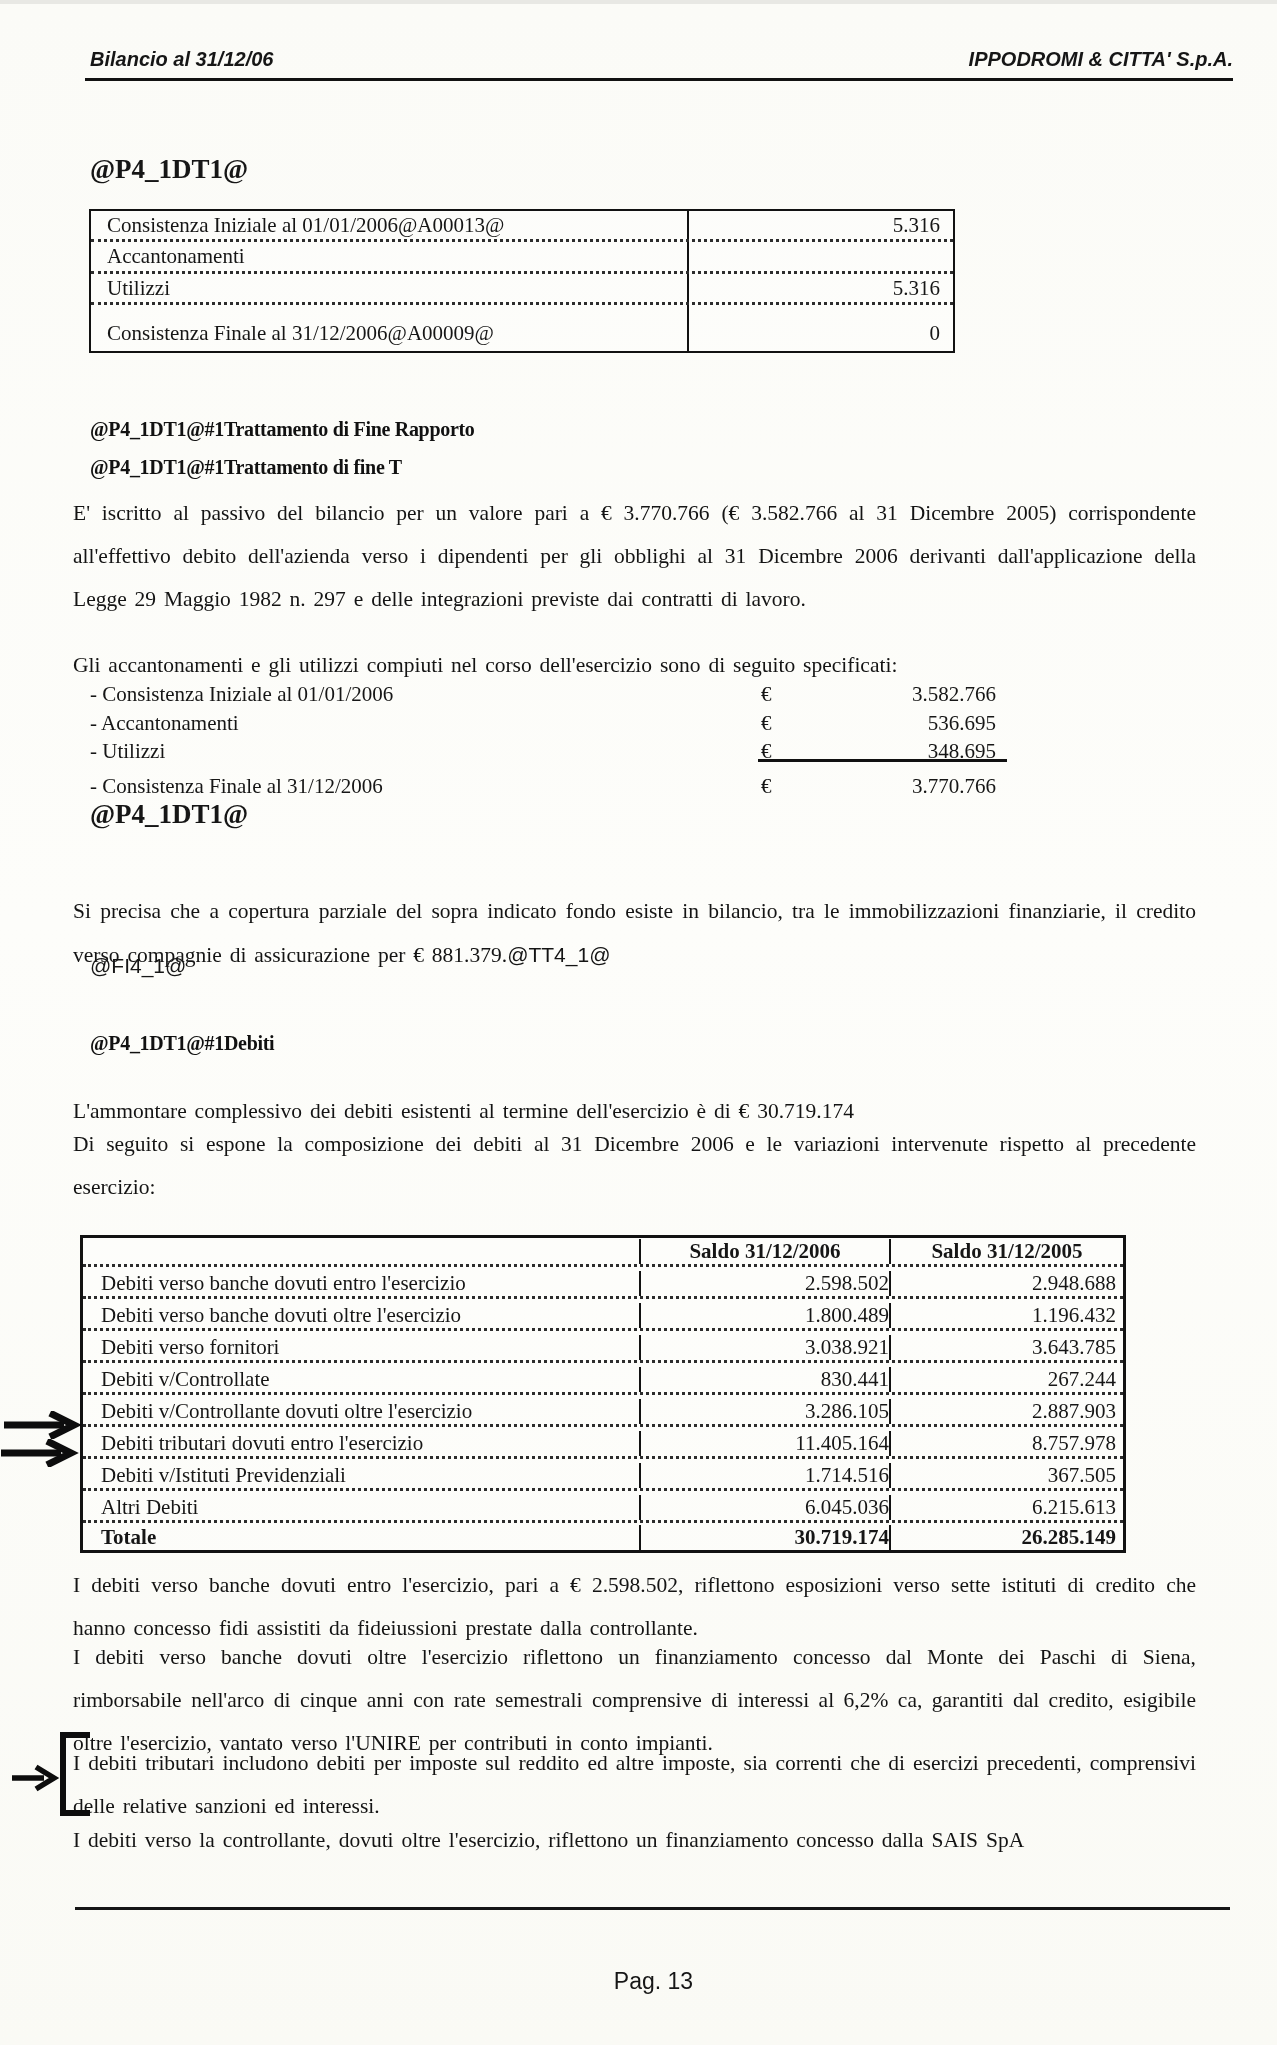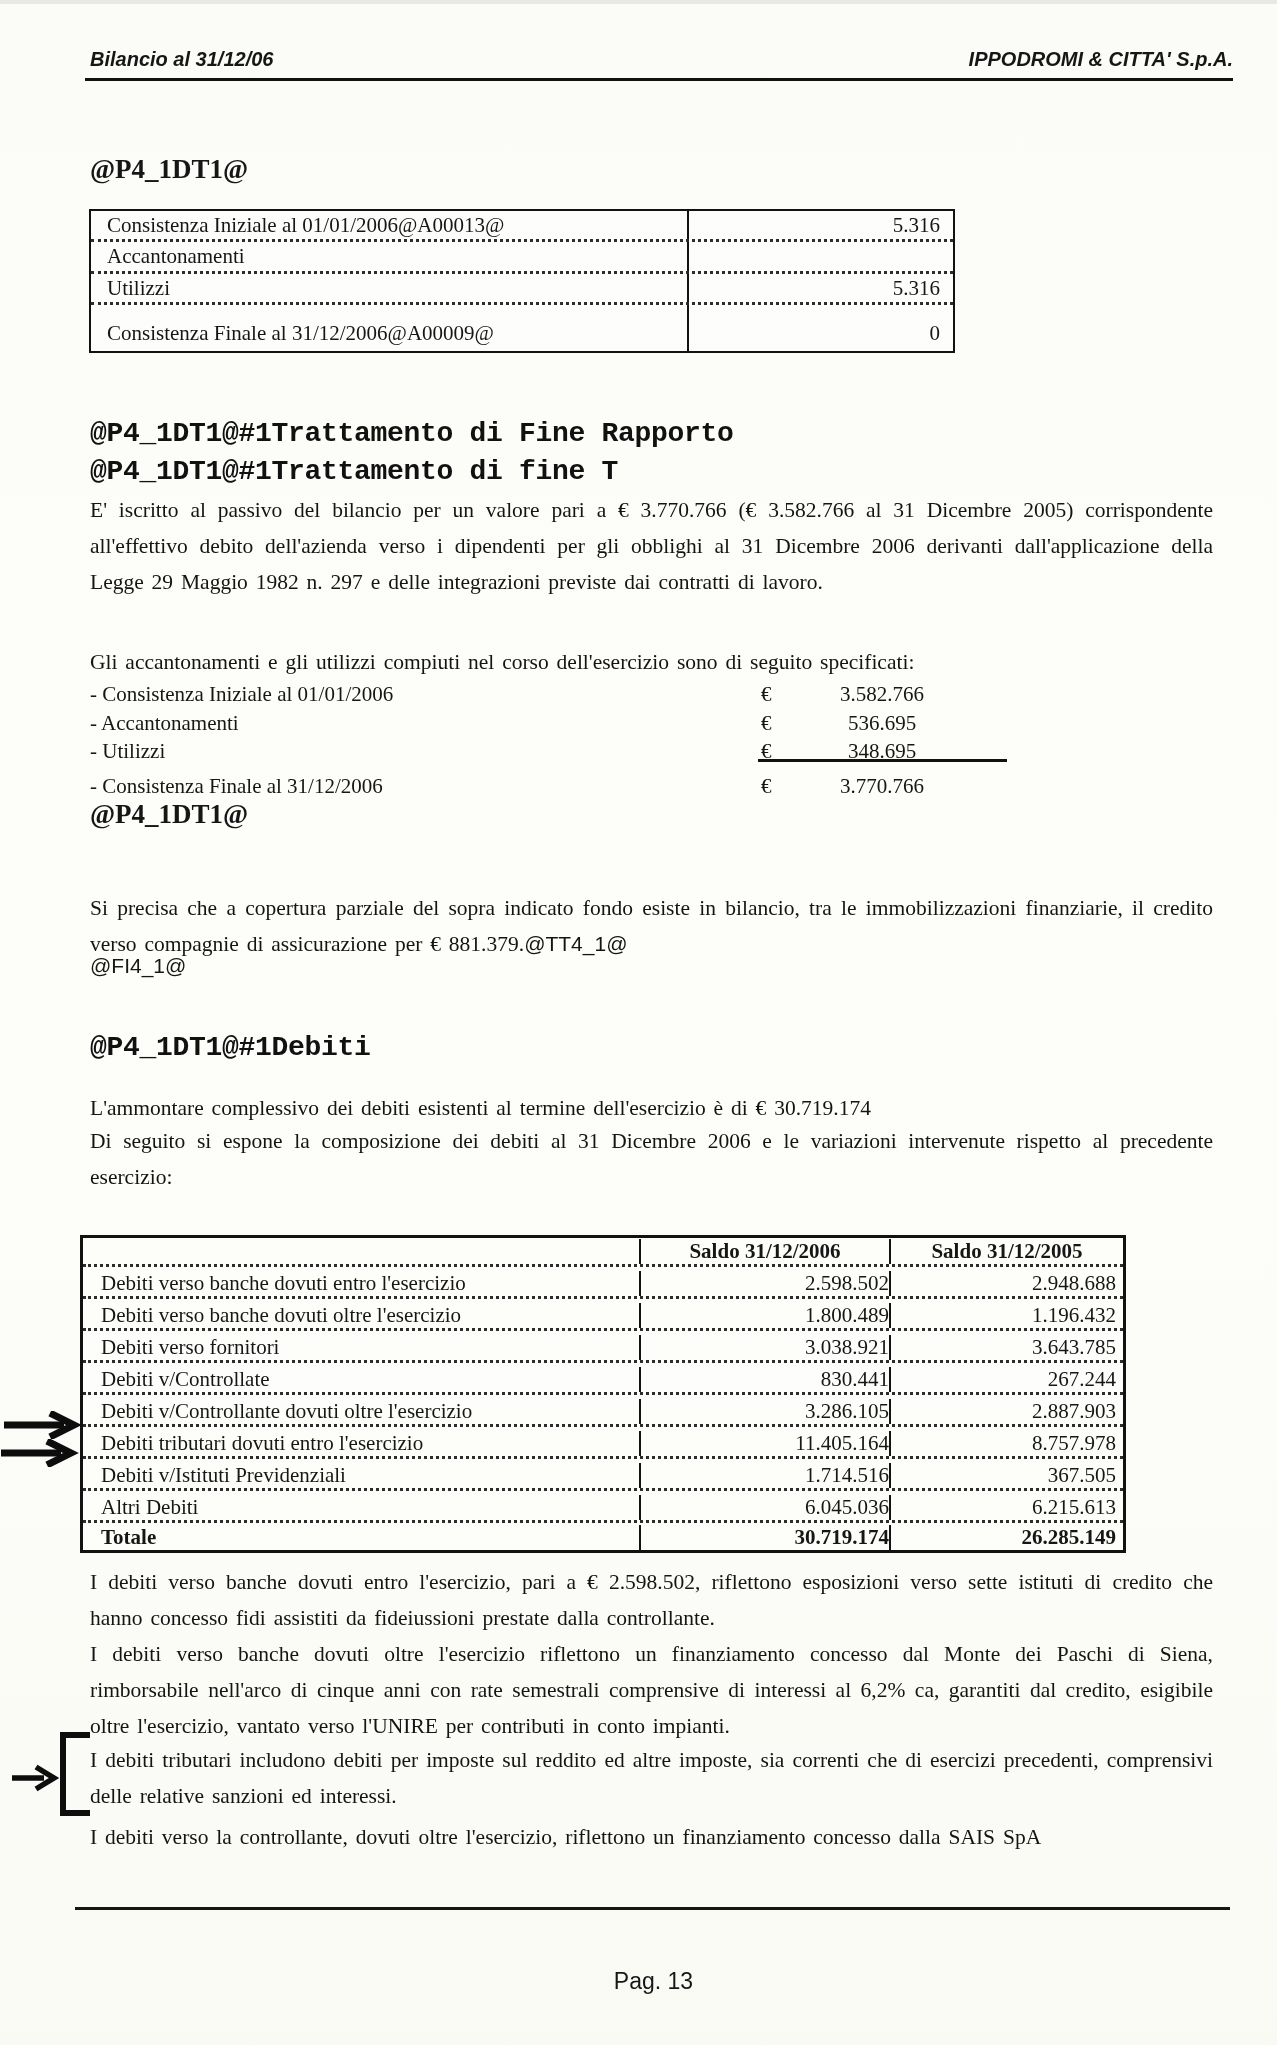--- a/index.html
+++ b/index.html
@@ -19,47 +19,47 @@
   .hdr-right{right:44px;top:44px;font:italic 700 20px "Liberation Sans",sans-serif;}
   .hdr-rule{left:85px;top:74px;width:1148px;height:3px;background:#121212;}
   .ftr-rule{left:75px;top:1903px;width:1155px;height:3px;background:#161616;}
   .ftr-page{left:30px;top:1964px;width:1247px;text-align:center;
             font:400 23px "Liberation Sans",sans-serif;}
 
   
   .tag{font-weight:700;font-size:27px;font-family:"Liberation Serif",serif;}
 
   
-  .h-sans{font-family:Liberation Mono, monospace;font-weight:700;font-size:28px;
+  .h-sans{font-family:Liberation Serif, serif;font-weight:700;font-size:20px;
           letter-spacing:-0.3px;color:#111;}
 
   
-  .para{left:90px;width:1123px;font-family:"Liberation Serif",serif;
-        font-size:21.5px;line-height:36px;text-align:justify;
+  .para{left:73px;width:1123px;font-family:"Liberation Serif",serif;
+        font-size:21.5px;line-height:43px;text-align:justify;
         word-spacing:2.5px;color:#141414;}
   .para-last{text-align:left;}
 
   
   .t1{left:89px;top:205px;width:862px;border:2px solid #121212;
       font-family:"Liberation Serif",serif;font-size:21px;background:rgba(255,255,255,0.35);}
   .t1 .row{display:flex;}
   .t1 .row + .row{border-top:3px dotted #2c2c2c;justify-content:center;}
   .t1 .c1{width:596px;display:flex;align-items:center;padding-left:16px;box-sizing:border-box;}
   .t1 .c2{flex:1;display:flex;align-items:center;justify-content:flex-end;
           padding-right:13px;border-left:2px solid #121212;box-sizing:border-box;}
   .t1 .r1{height:28px;}.t1 .r2{height:29px;}.t1 .r3{height:28px;}
   .t1 .r4{height:46px;}.t1 .r4 .c1,.t1 .r4 .c2{padding-top:10px;}
 
   
   .mov{left:90px;top:670px;width:917px;height:140px;
        font-family:"Liberation Serif",serif;font-size:21px;}
   .mov .mrow{position:absolute;left:0;width:100%;height:26px;}
   .mov .mlab{position:absolute;left:0;}
   .mov .mcur{position:absolute;left:671px;}
-  .mov .mval{position:absolute;right:0;width:250px;text-align:center;}
+  .mov .mval{position:absolute;right:11px;width:250px;text-align:right;}
   .mov .sumline{position:absolute;left:668px;right:0;top:85px;border-top:3px solid #111;}
 
   
   .t2{left:80px;top:1231px;width:1040px;border:3px solid #121212;
       font-family:"Liberation Serif",serif;font-size:21px;background:rgba(255,255,255,0.3);}
   .t2 .row{display:flex;align-items:flex-end;}
   .t2 .row + .row{border-top:3px dotted #2c2c2c;}
   .t2 .c1{width:556px;display:flex;align-items:center;padding-left:18px;box-sizing:border-box;}
   .t2 .c2{width:250px;display:flex;align-items:center;justify-content:flex-end;
           border-left:2px solid #121212;box-sizing:border-box;}

